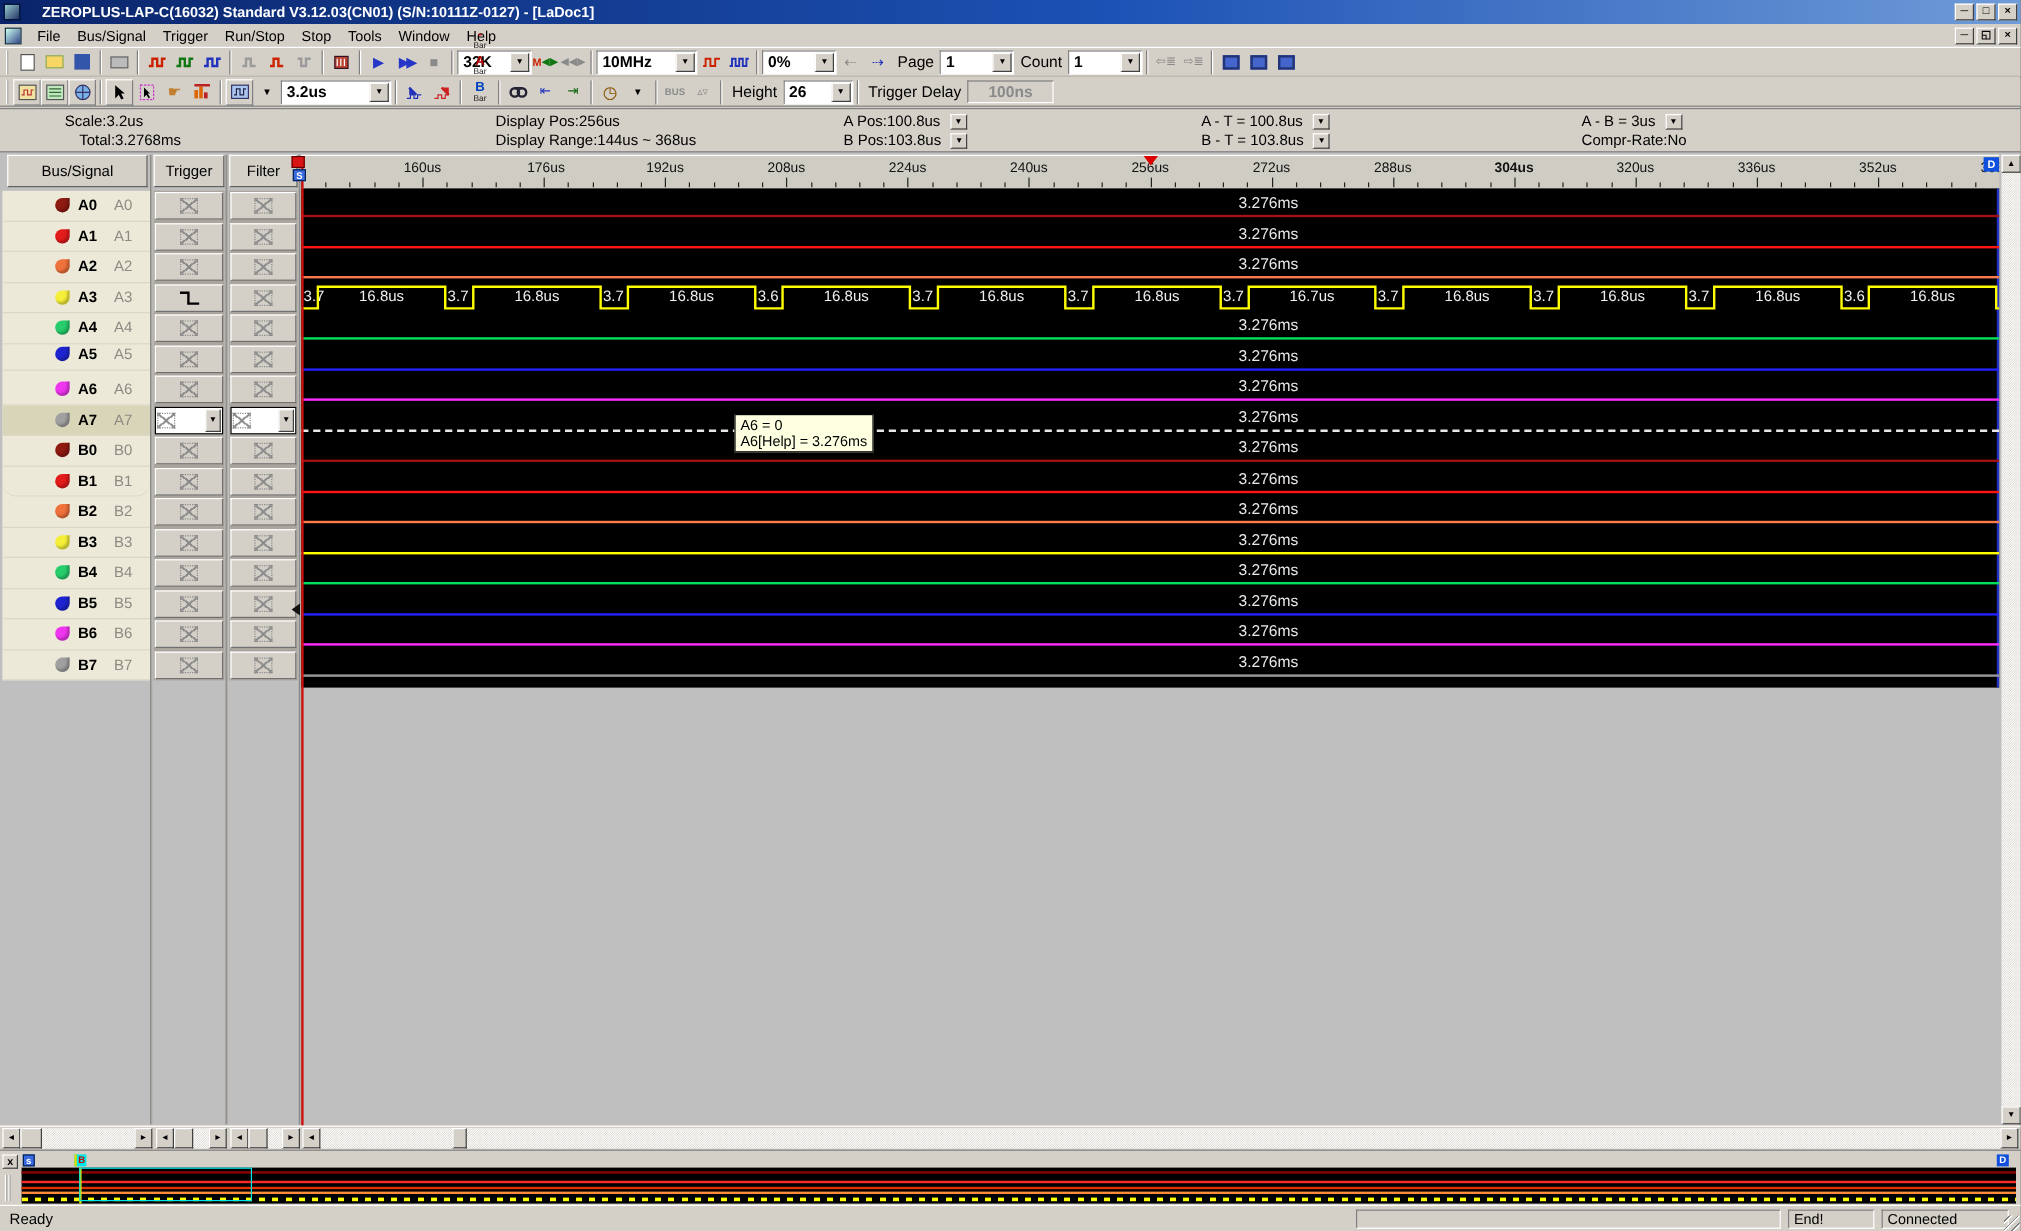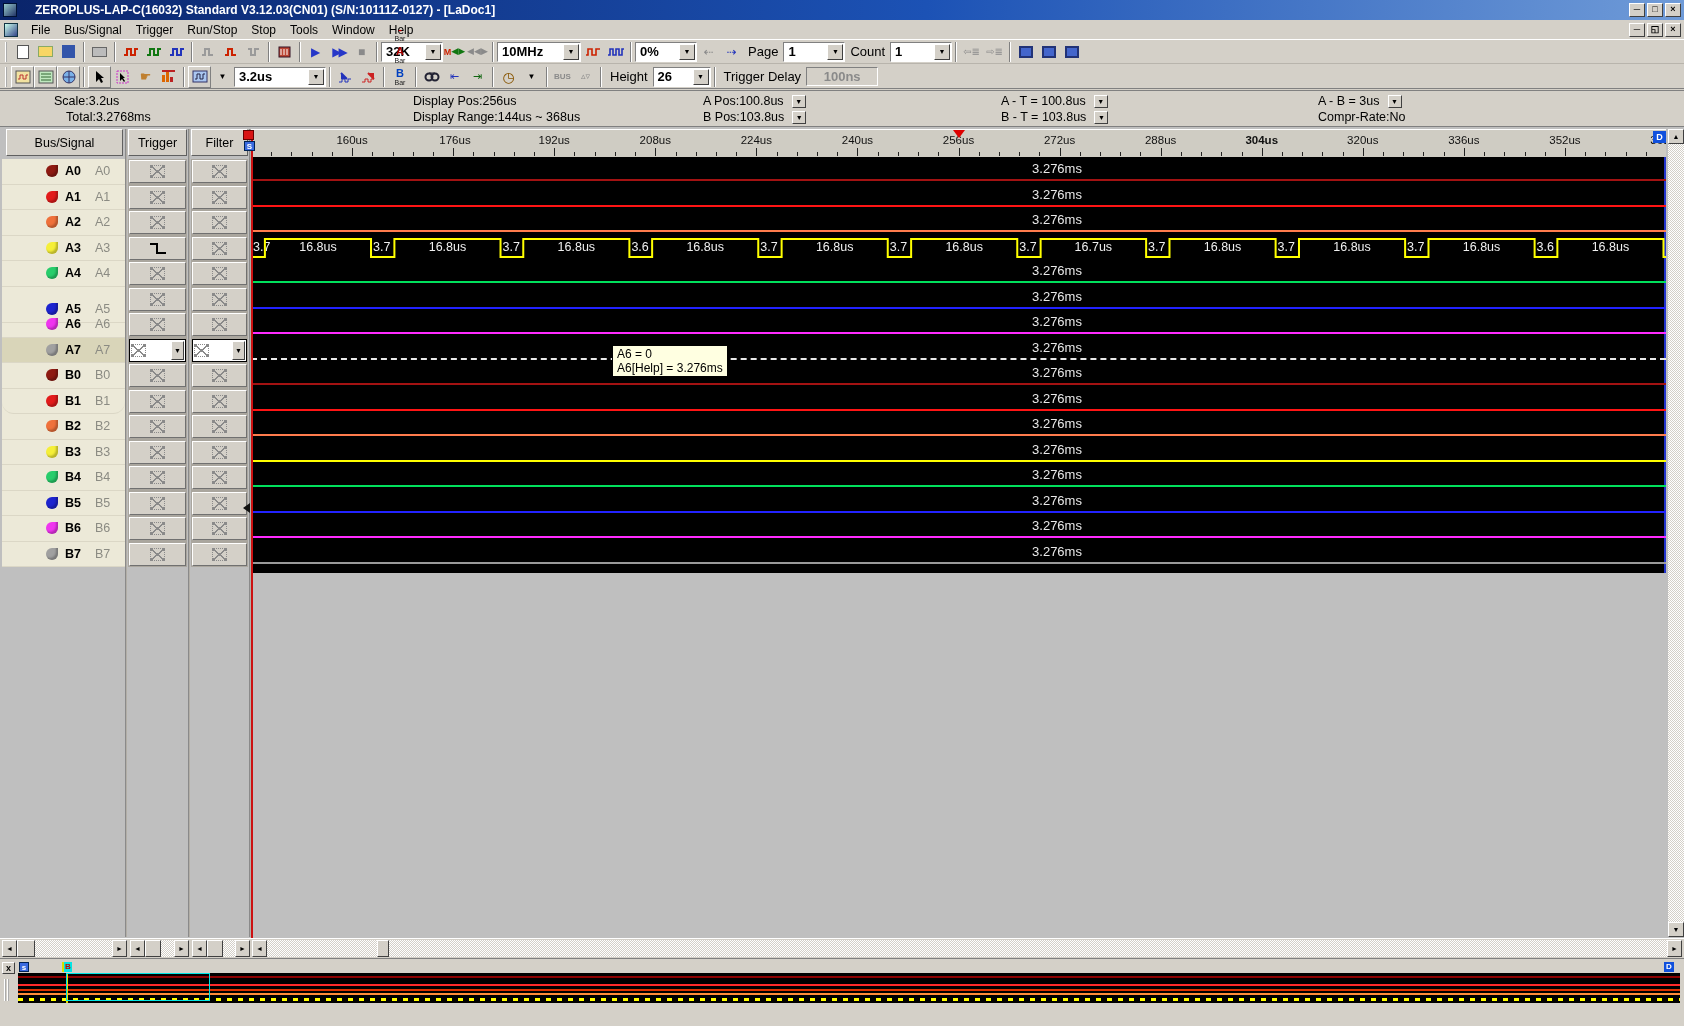--- a/index.html
+++ b/index.html
@@ -468,21 +468,21 @@
         <div class="busrow" style="top: 76.5px;">
           <span class="droplet" style="background: rgb(245, 239, 57); box-shadow: rgba(0, 0, 0, 0.25) -2px -2px 2px inset;"></span>
           <span class="signame">A3</span>
           <span class="sigalias">A3</span>
         </div>
         <div class="busrow" style="top: 102px;">
           <span class="droplet" style="background: rgb(39, 205, 107); box-shadow: rgba(0, 0, 0, 0.25) -2px -2px 2px inset;"></span>
           <span class="signame">A4</span>
           <span class="sigalias">A4</span>
         </div>
-        <div class="busrow" style="top: 138px;">
+        <div class="busrow" style="top: 124px;">
           <span class="droplet" style="background: rgb(29, 36, 207); box-shadow: rgba(0, 0, 0, 0.25) -2px -2px 2px inset;"></span>
           <span class="signame">A5</span>
           <span class="sigalias">A5</span>
         </div>
         <div class="busrow" style="top: 153px;">
           <span class="droplet" style="background: rgb(239, 53, 239); box-shadow: rgba(0, 0, 0, 0.25) -2px -2px 2px inset;"></span>
           <span class="signame">A6</span>
           <span class="sigalias">A6</span>
         </div>
         <div class="busrow sel" style="top: 178.5px;">
@@ -837,14 +837,21 @@
       <div class="ovline" style="top:3px;background:#8b0000;"></div>
       <div class="ovline" style="top:11px;background:#ff2a2a;"></div>
       <div class="ovline" style="top:16px;background:#dd3300;"></div>
       <div class="ovline" style="top:20px;background:#ff8c3a;"></div>
       <div class="ovdash" style="top:25px;"></div>
       <div style="position:absolute;left:48px;top:0;width:2px;height:100%;background:#dd0;"></div>
       <div class="ovrect" style="left:48px;top:0;width:144px;height:28px;"></div>
     </div>
   </div>
 
+  <div class="statusbar">
+    <span style="position:absolute;left:8px;top:4px;font-size:12.5px;">Ready</span>
+    <div class="spane" style="left:1130px;width:354px;"></div>
+    <div class="spane" style="left:1490px;width:72px;">End!</div>
+    <div class="spane" style="left:1568px;width:106px;">Connected</div>
+    <div class="grips"></div>
+  </div>
 
 </div>
 
 </body></html>

